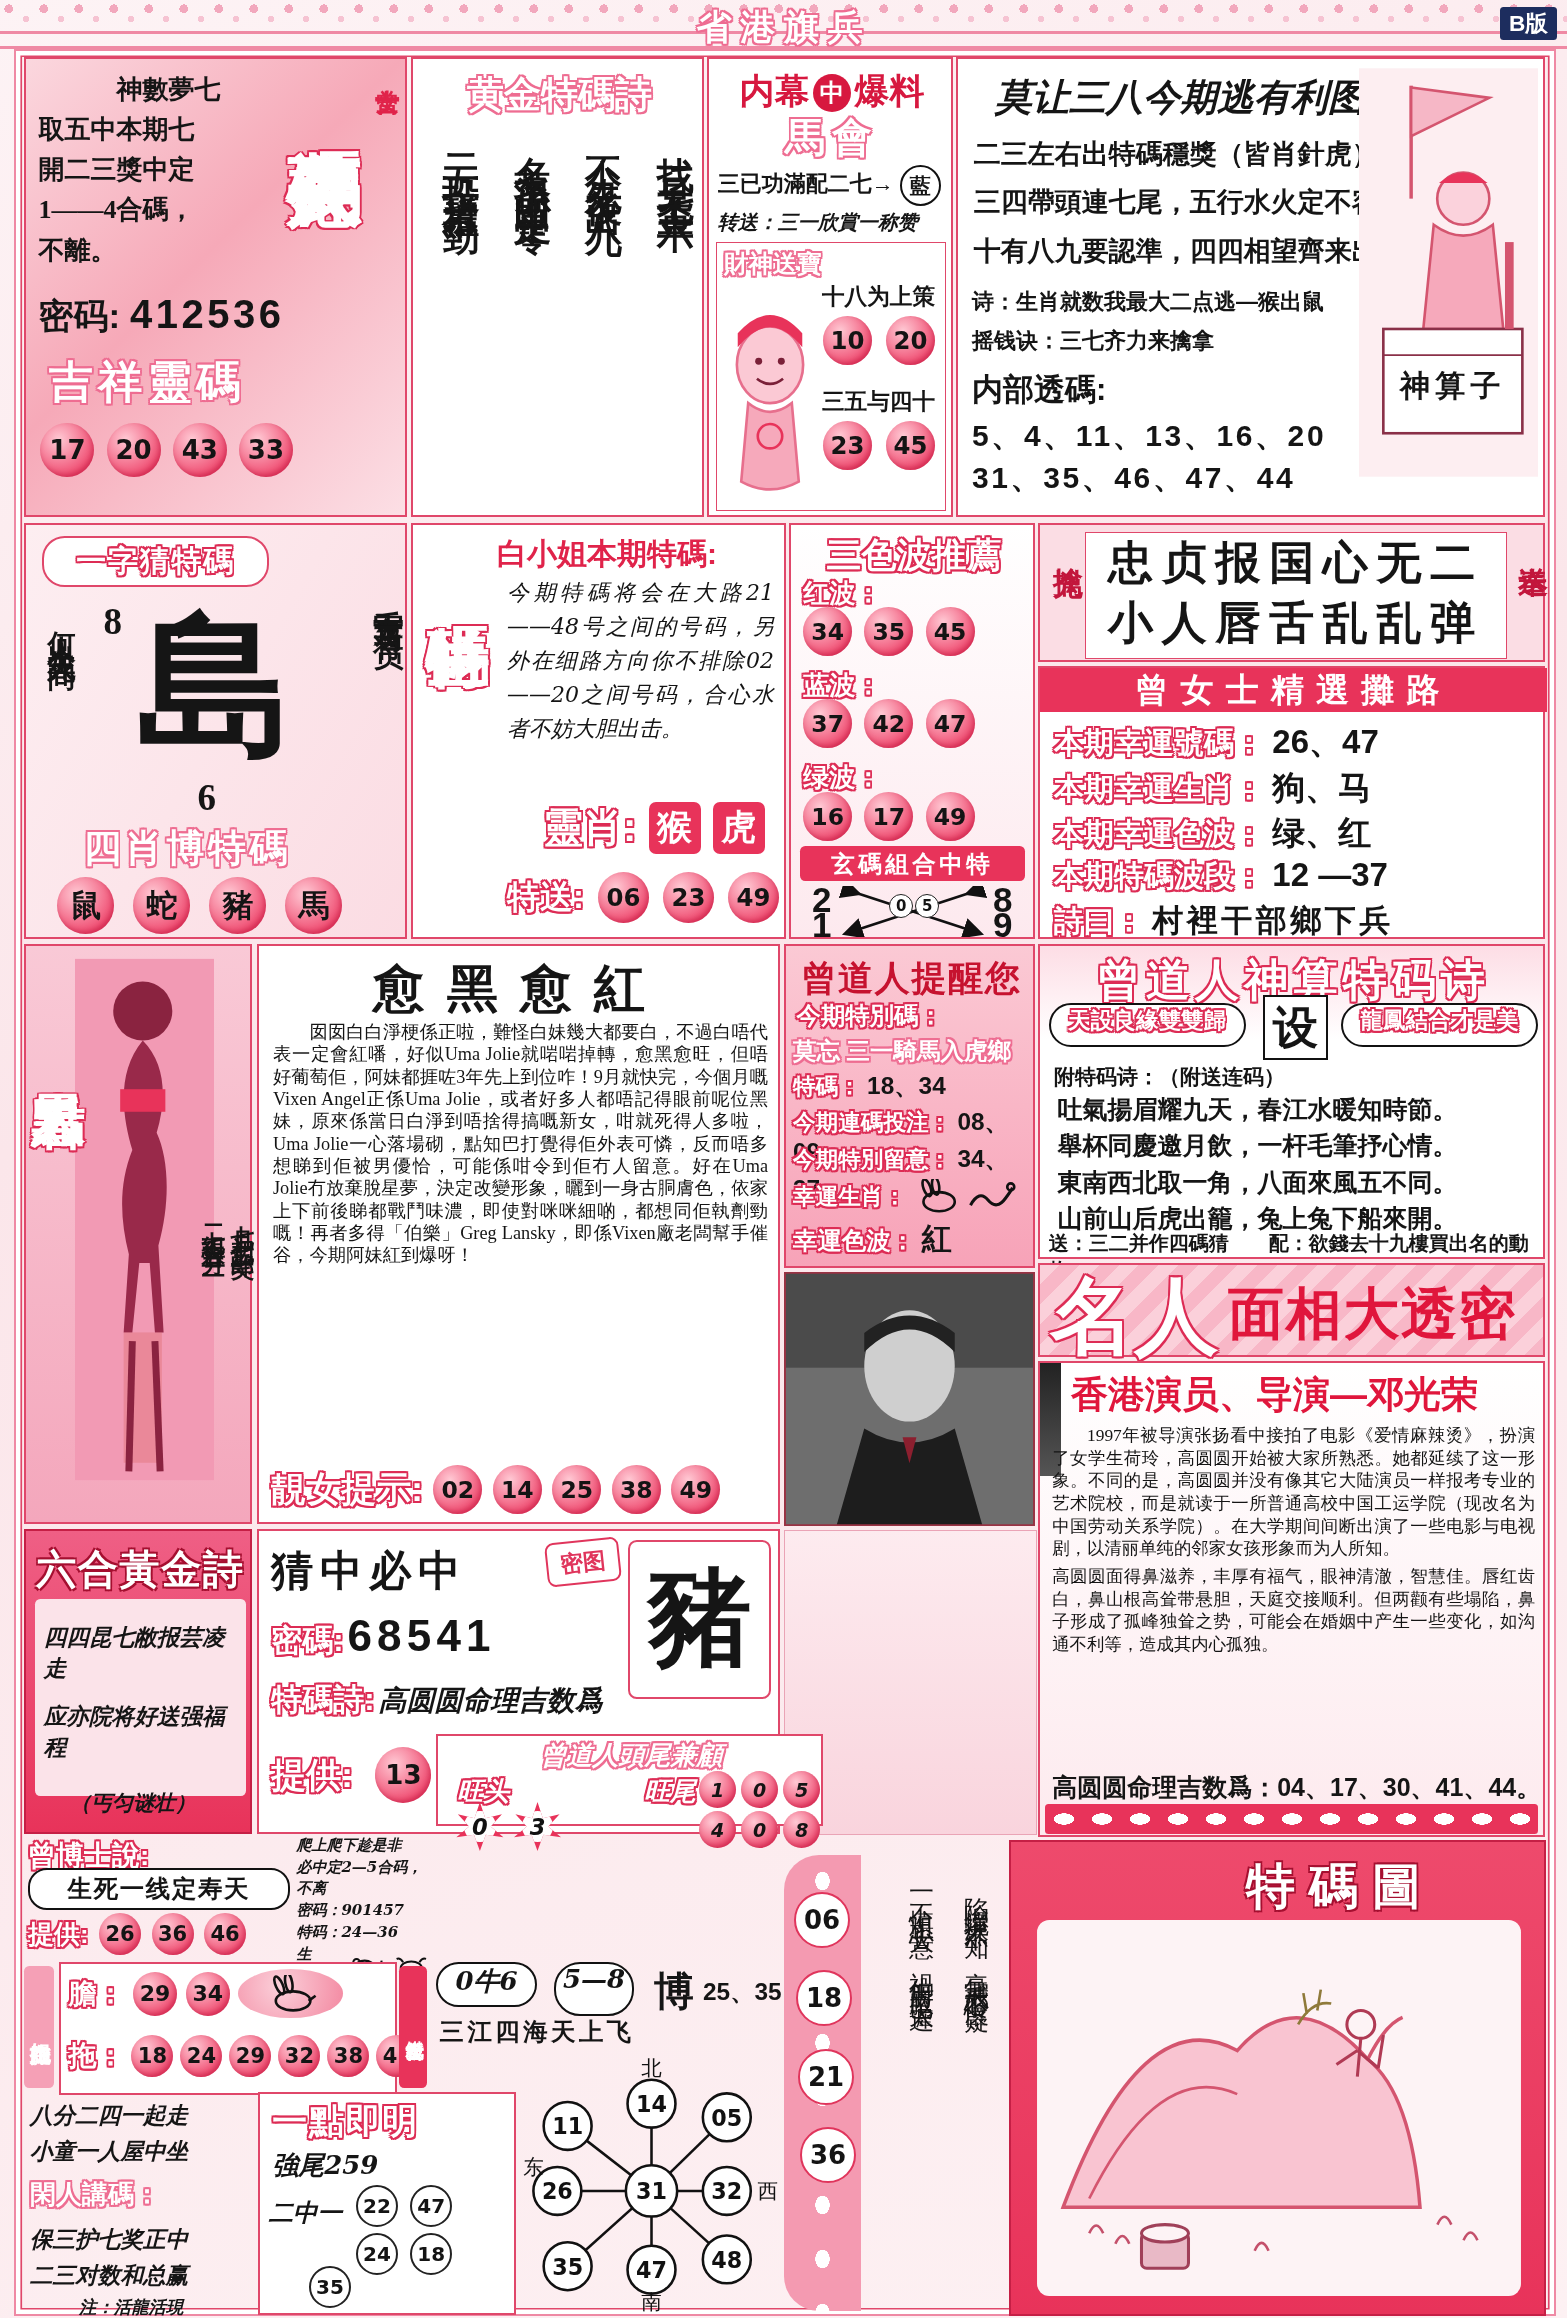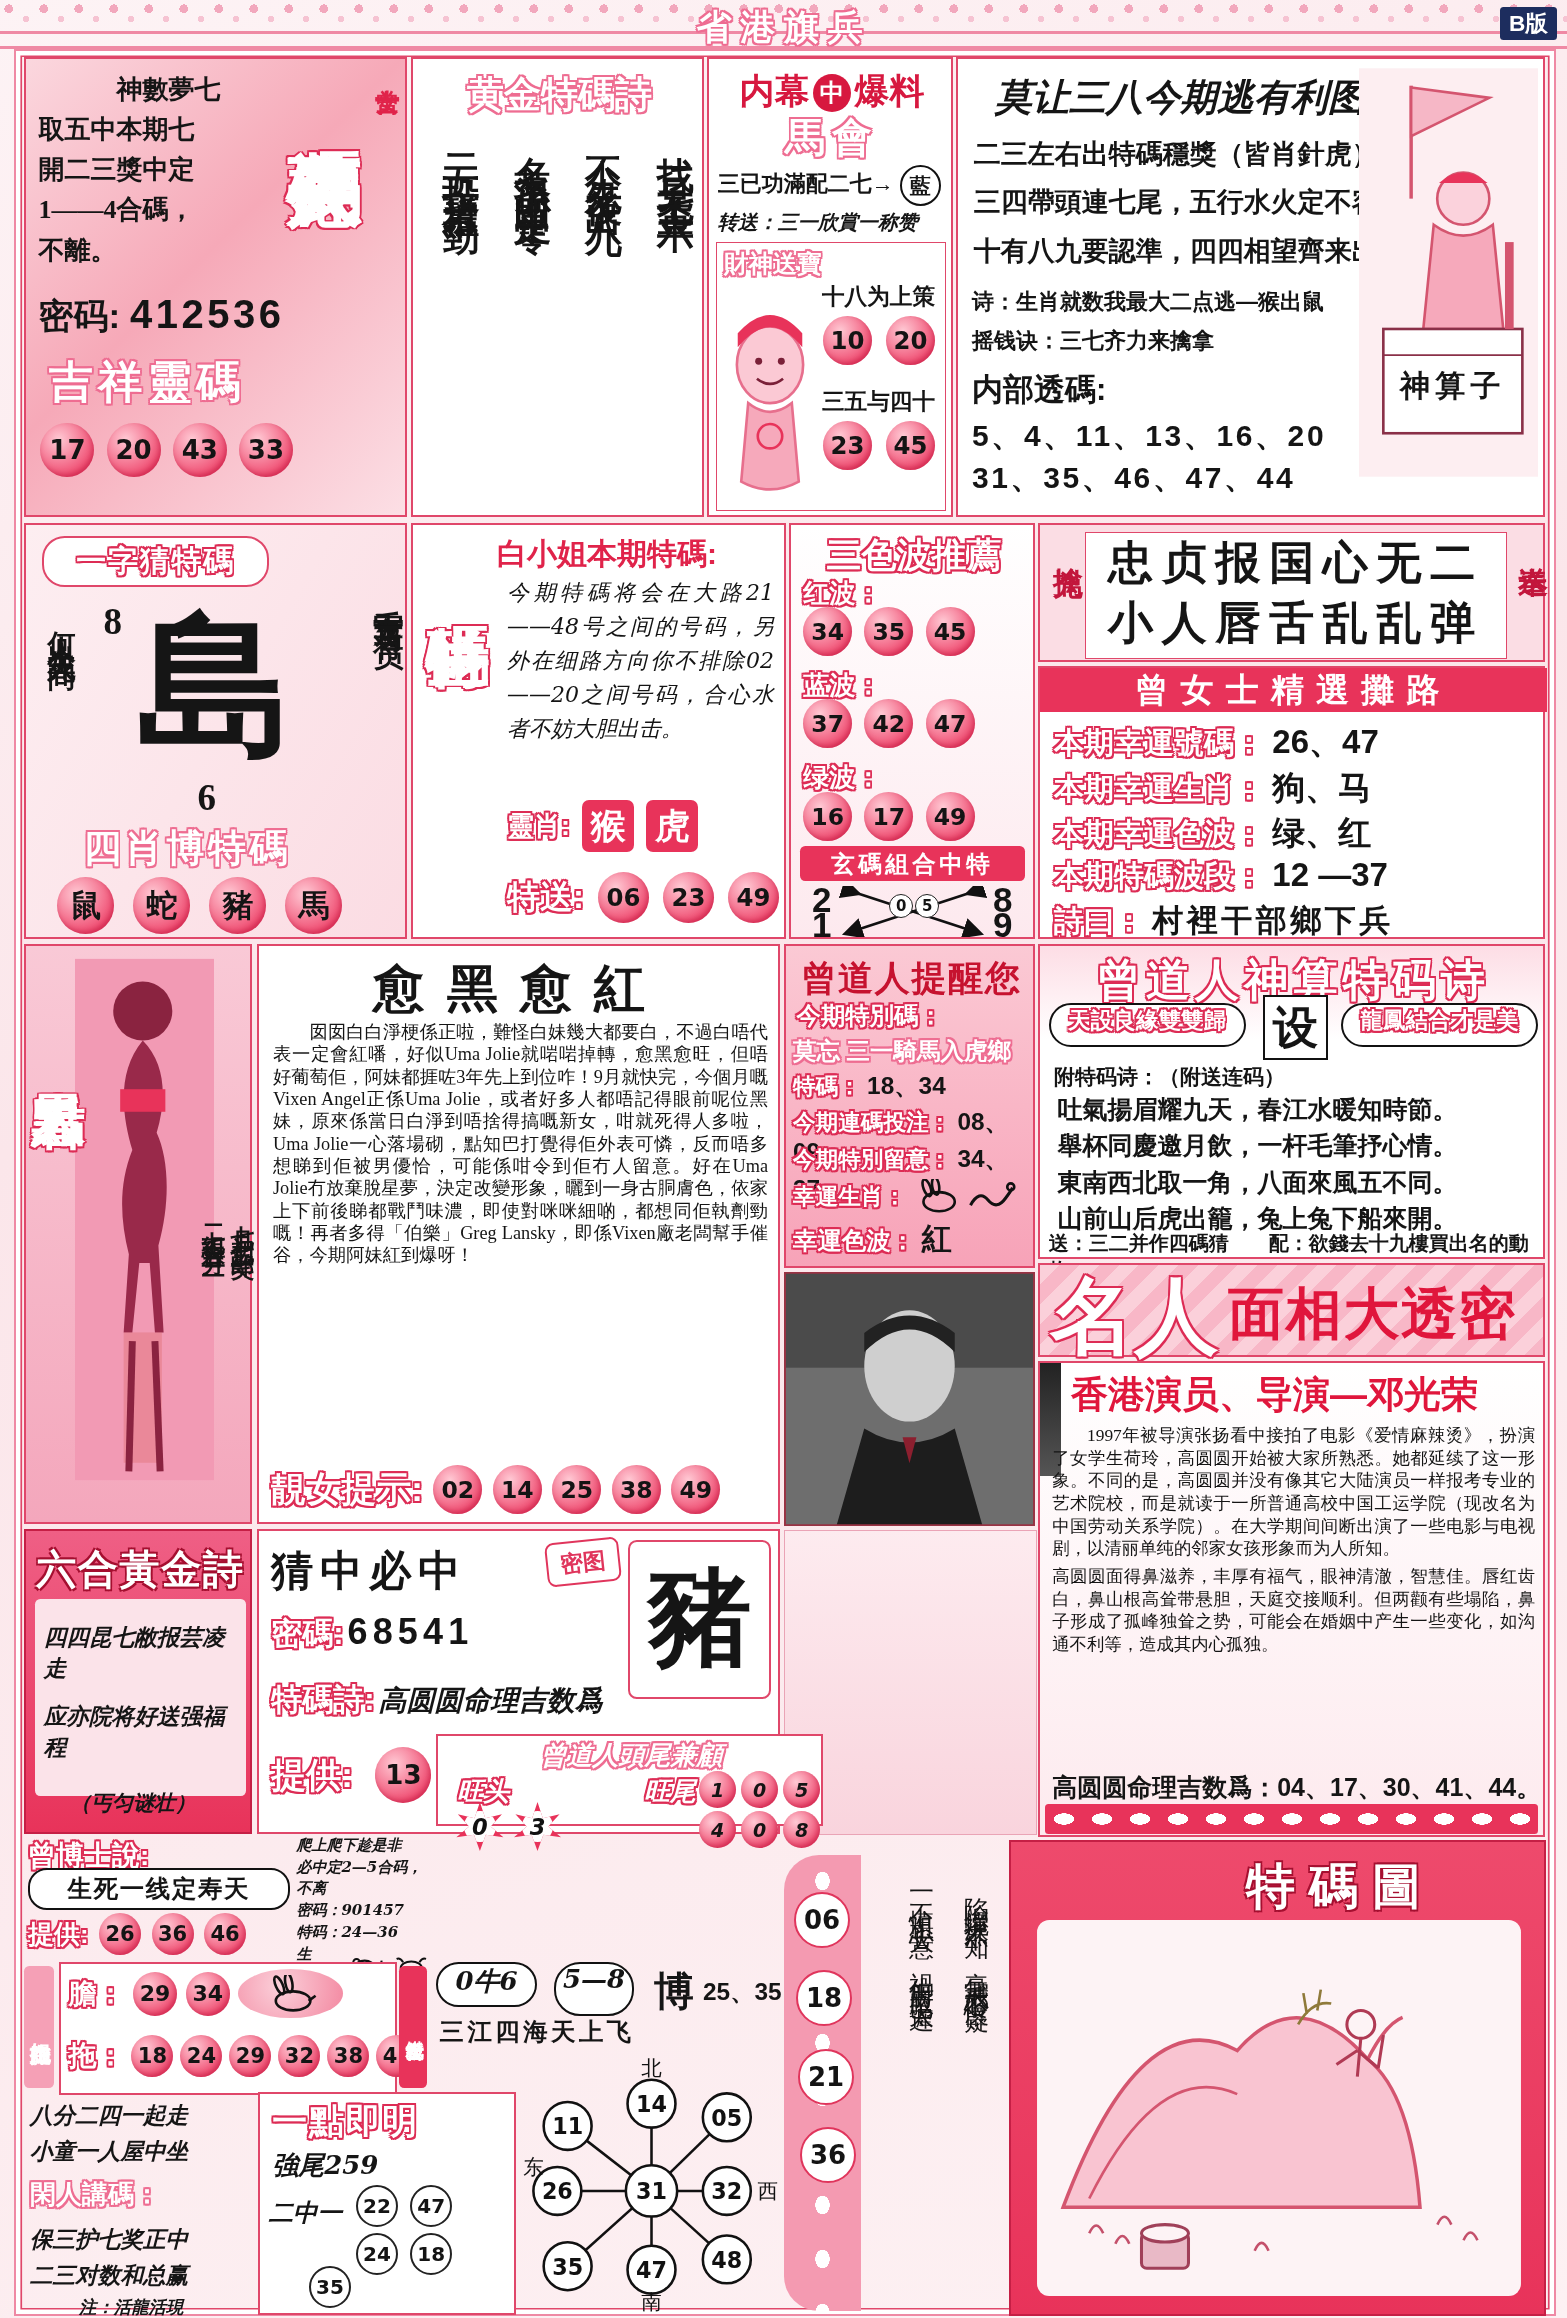--- a/index.html
+++ b/index.html
@@ -152,21 +152,21 @@
       <span class="ball ser" style="width:57px;height:57px;font-size:31px;">豬</span>
       <span class="ball ser" style="width:57px;height:57px;font-size:31px;">馬</span>
     </div>
   </div>
 
   <div class="box" style="left:411px;top:523px;width:375px;height:416px;">
     <div class="abs rt" style="left:84px;top:8.7px;font-size:30px;">白小姐本期特碼:</div>
     <div class="abs vt owr ser" style="left:12.2px;top:49px;height:348px;font-size:64px;line-height:1;">生肖特碼</div>
     <div class="abs hand jtext" style="left:94px;top:51px;width:267px;font-size:22px;line-height:1.55;">今期特碼将会在大路21——48号之间的号码，另外在细路方向你不排除02——20之间号码，合心水者不妨大胆出击。</div>
     <div class="abs" style="left:94px;top:275px;display:flex;align-items:center;gap:12.2px;">
-      <span class="owr" style="font-size:27px;">靈肖:</span>
+      <span class="owr" style="font-size:40px;margin-left:36px;">靈肖:</span>
       <span class="sq ser" style="width:52px;height:52px;font-size:35px;">猴</span>
       <span class="sq ser" style="width:52px;height:52px;font-size:35px;">虎</span>
     </div>
     <div class="abs" style="left:94px;top:347px;display:flex;align-items:center;gap:14px;">
       <span class="owr" style="font-size:33px;">特送:</span>
       <span class="ball" style="width:51px;height:51px;font-size:24.4px;">06</span>
       <span class="ball" style="width:51px;height:51px;font-size:24.4px;">23</span>
       <span class="ball" style="width:51px;height:51px;font-size:24.4px;">49</span>
     </div>
   </div>
@@ -361,21 +361,21 @@
   </div>
 
   <div class="box" style="left:257px;top:1529px;width:523px;height:305px;">
     <div class="abs ser bk" style="left:12.2px;top:12.2px;font-size:42px;letter-spacing:7px;">猜中必中</div>
     <div class="abs" style="left:287px;top:8.7px;width:70px;height:40px;border:2.6px solid #e0355c;border-radius:8.7px;color:#e0355c;font-weight:bold;font-size:22.6px;display:flex;align-items:center;justify-content:center;transform:rotate(-6deg);">密图</div>
     <div class="abs" style="left:369px;top:8.7px;width:139px;height:155px;border:2.6px solid #e0476a;border-radius:8.7px;display:flex;align-items:center;justify-content:center;background:#fff;">
       <span class="ser bk" style="font-size:105px;">豬</span>
     </div>
     <div class="abs" style="left:12.2px;top:80px;">
       <span class="owr" style="font-size:31px;">密碼:</span>
-      <span class="bk" style="font-size:36px;letter-spacing:5.2px;">68541</span>
+      <span class="bk" style="font-size:44px;letter-spacing:5.2px;">68541</span>
     </div>
     <div class="abs" style="left:12.2px;top:148px;">
       <span class="owr" style="font-size:31px;">特碼詩:</span>
       <span class="hand bk" style="font-size:28px;">高圆圆命理吉数爲</span>
     </div>
     <div class="abs" style="left:12.2px;top:216px;display:flex;align-items:center;gap:22.6px;">
       <span class="owr" style="font-size:35px;">提供:</span>
       <span class="ball" style="width:56px;height:56px;font-size:26px;">13</span>
       <span class="ball" style="width:56px;height:56px;font-size:26px;">29</span>
       <span class="ball" style="width:56px;height:56px;font-size:26px;">41</span>

